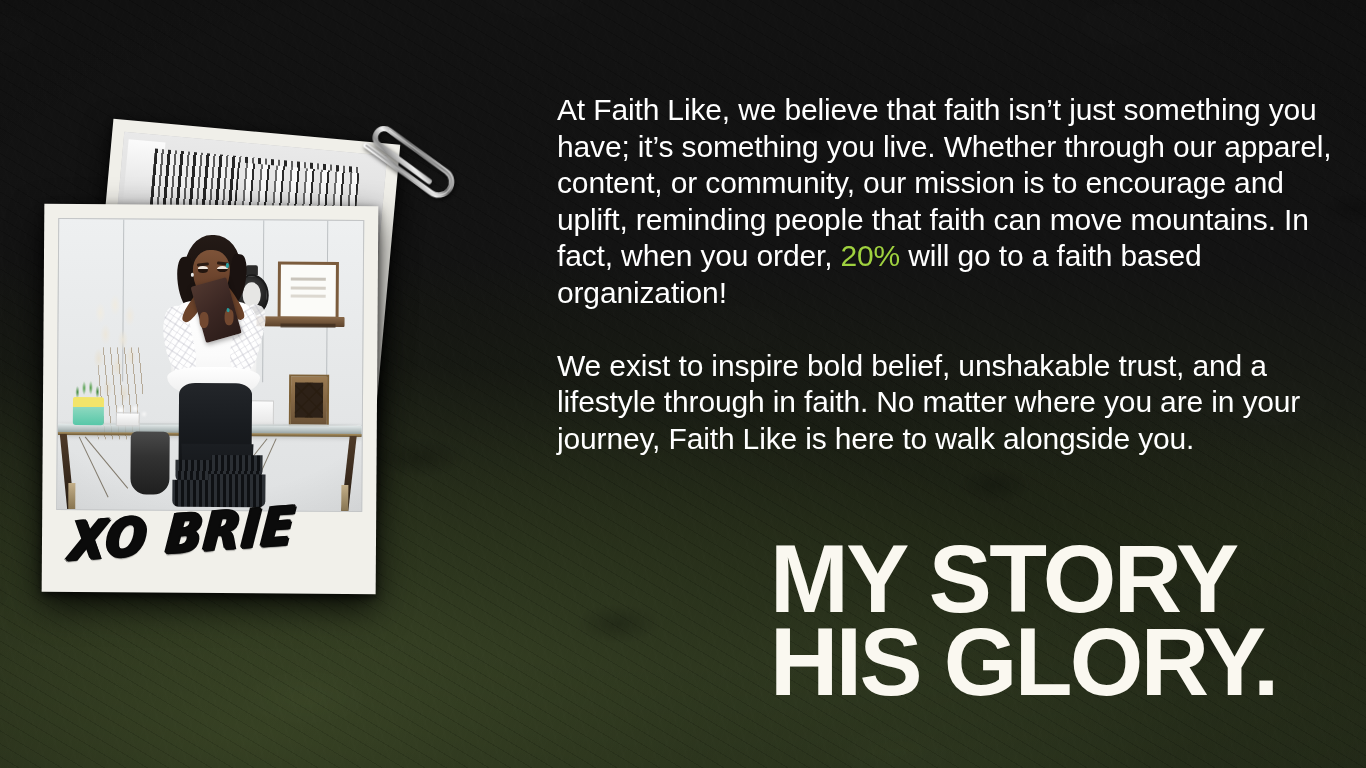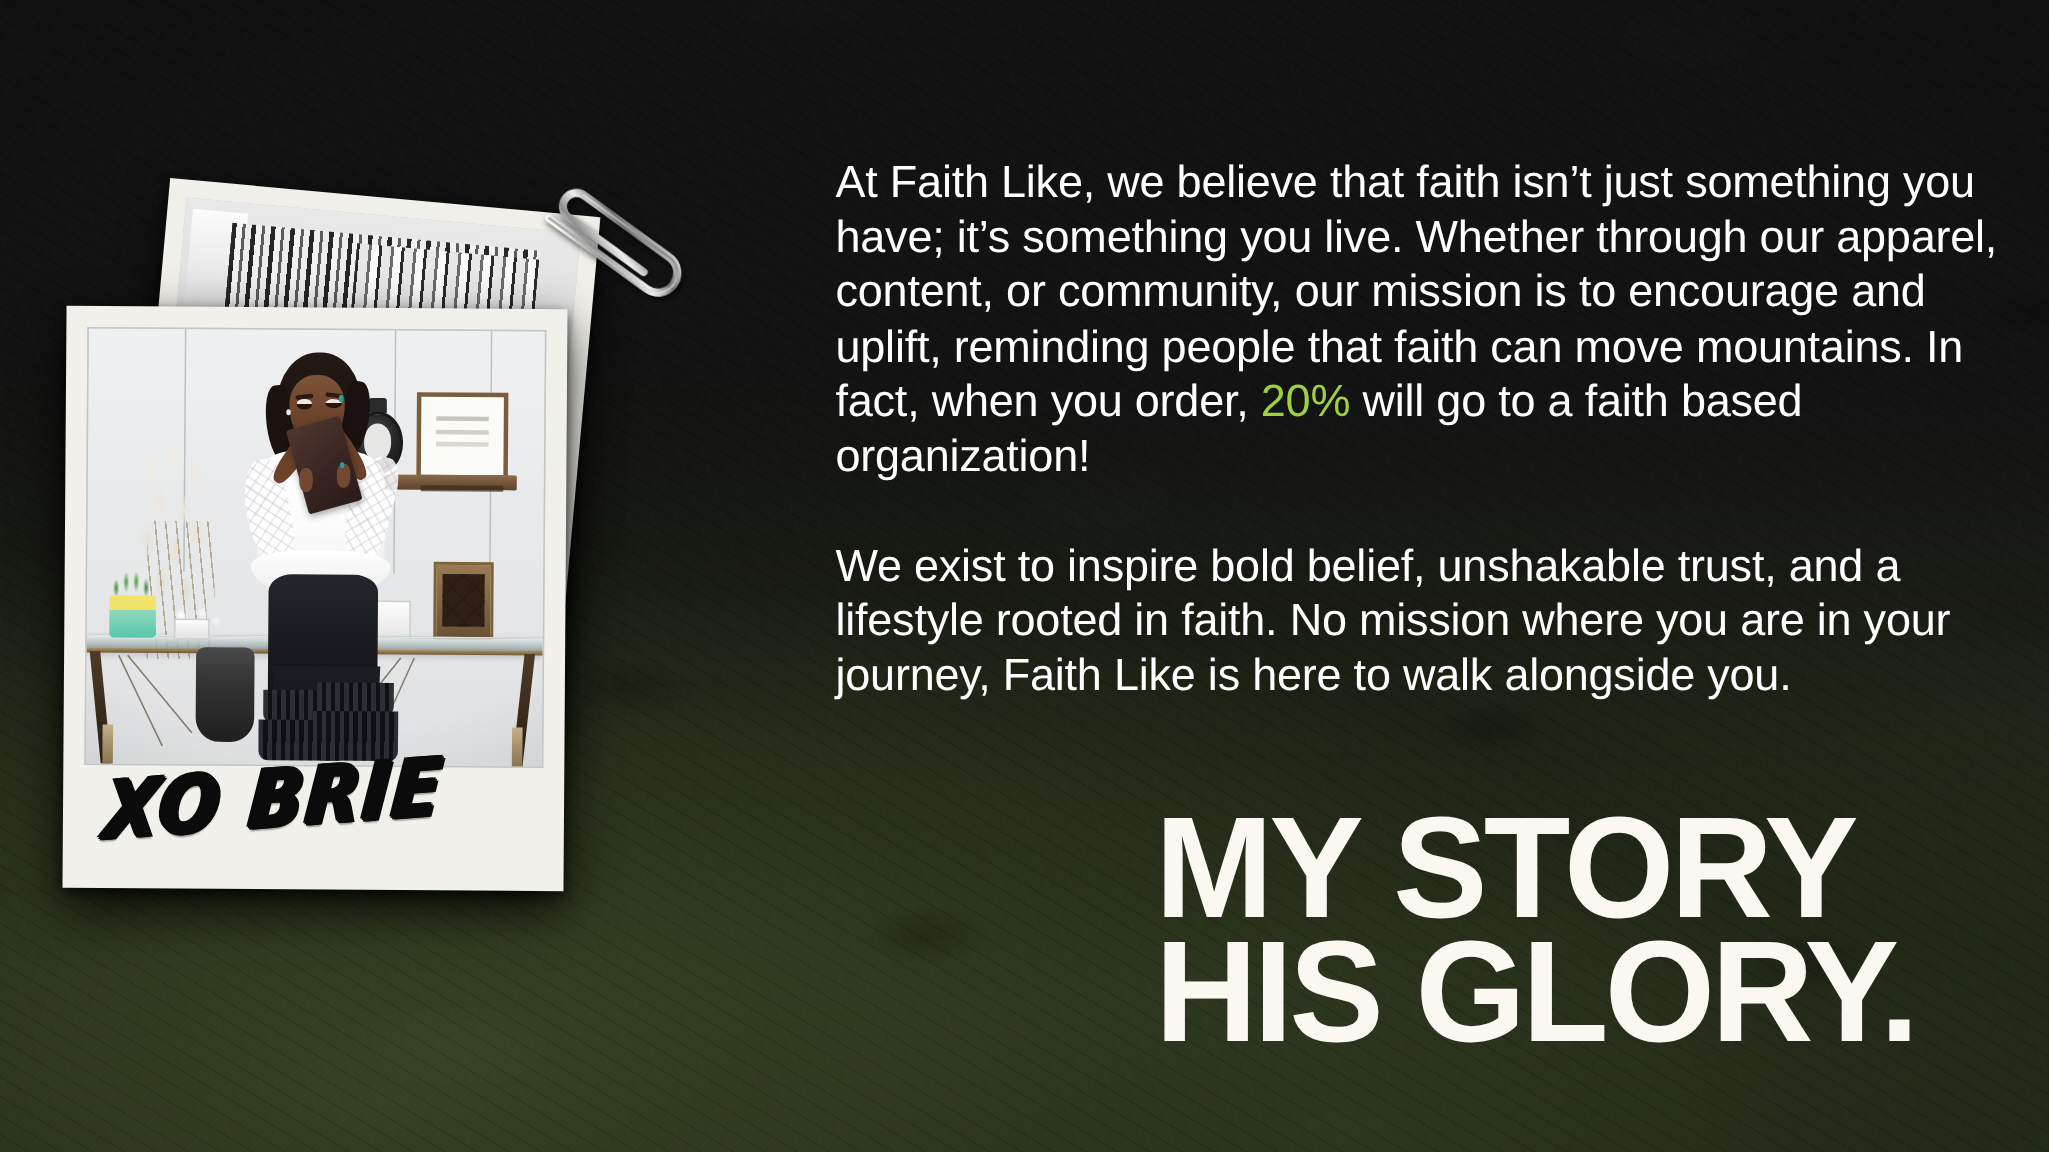--- a/index.html
+++ b/index.html
@@ -531,21 +531,21 @@
     width: 124px; height: 124px;
     transform: rotate(-2deg);
     filter: drop-shadow(1px 2px 2px rgba(0,0,0,0.65));
     pointer-events: none;
   }
 
   
   .body-copy {
     position: absolute;
     left: 557px;
-    top: 104px;
+    top: 92px;
     width: 790px;
     font-family: "Liberation Sans", sans-serif;
     font-size: 30px;
     line-height: 36.5px;
     color: #ffffff;
     letter-spacing: -0.15px;
   }
   .body-copy p { margin: 0; }
   .body-copy p + p { margin-top: 36.5px; }
   .pct { color: #9fd13f; }
@@ -692,21 +692,21 @@
       </defs>
       <g transform="rotate(-52 62 62)">
         <path d="M 44 16 L 44 96 A 13 13 0 0 0 70 96 L 70 26 A 9 9 0 0 0 52 26 L 52 88" fill="none" stroke="url(#clipMetal)" stroke-width="5.4" stroke-linecap="round" stroke-linejoin="round"></path>
         <path d="M 44 16 L 44 96 A 13 13 0 0 0 70 96 L 70 26" fill="none" stroke="url(#clipMetal2)" stroke-width="1.5" stroke-linecap="round" opacity="0.85"></path>
       </g>
     </svg>
   </div>
 
   <div class="body-copy">
     <p><span>At Faith Like, we believe that faith isn’t just something you have; it’s something you live. Whether through our apparel, content, or community, our mission is to encourage and uplift, reminding people that faith can move mountains. In fact, when you order, </span><span class="pct">20%</span><span> will go to a faith based organization!</span></p>
-    <p>We exist to inspire bold belief, unshakable trust, and a lifestyle rooted in faith. No mission where you are in your journey, Faith Like is here to walk alongside you.</p>
+    <p>We exist to inspire bold belief, unshakable trust, and a lifestyle through in faith. No matter where you are in your journey, Faith Like is here to walk alongside you.</p>
   </div>
 
   <div class="headline">
     <span class="l1">MY STORY</span>
     <span class="l2">HIS GLORY.</span>
   </div>
 
 </div>
 
 </body></html>

